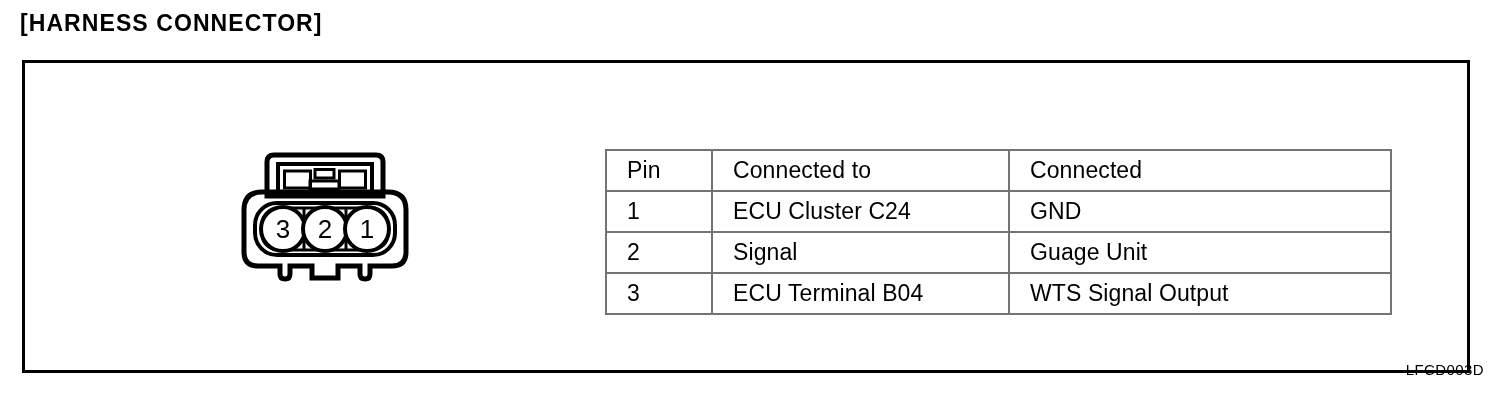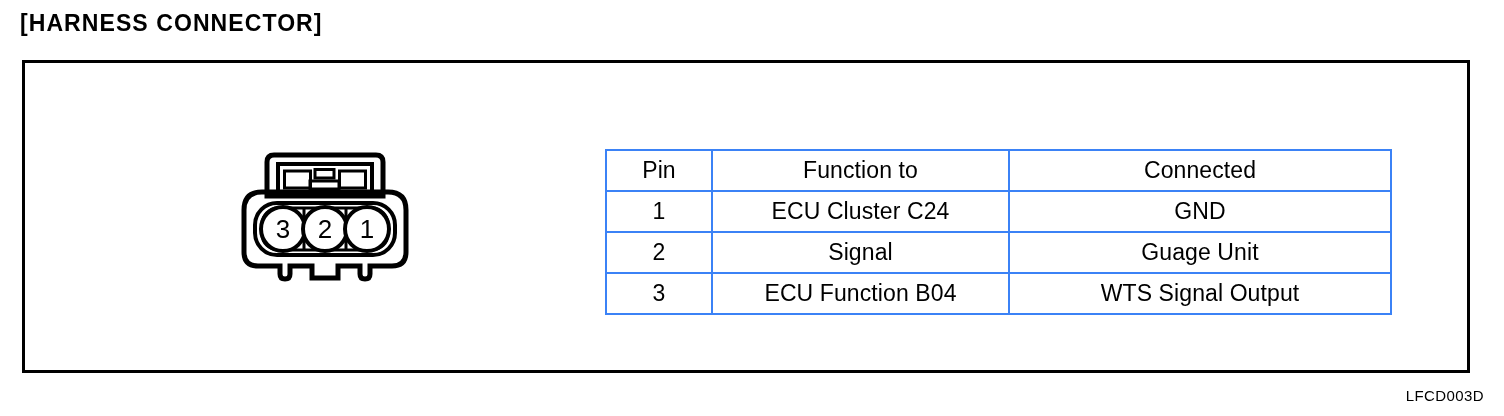--- a/index.html
+++ b/index.html
@@ -65,37 +65,37 @@
     border-collapse: collapse;
     table-layout: fixed;
     background: #ffffff;
   }
   .pin-table col.c-pin      { width: 106px; }
   .pin-table col.c-conn     { width: 297px; }
   .pin-table col.c-func     { width: 382px; }
 
   .pin-table th,
   .pin-table td {
-    border: 2px solid #3b82f6;
+    border: 2px solid #737373;
     height: 39px;
-    padding: 0 0;
-    text-align: center;
+    padding: 0 20px;
+    text-align: left;
     vertical-align: middle;
     font-size: 23px;
     font-weight: normal;
     line-height: 1;
     white-space: nowrap;
     letter-spacing: 0.1px;
   }
 
   
   .ref-code {
     position: absolute;
     right: 20px;
-    top: 387px;
+    top: 361px;
     font-size: 15px;
     letter-spacing: 0.4px;
     white-space: nowrap;
   }
 </style>
 </head>
 <body>
 
 <div class="section-title">[HARNESS CONNECTOR]</div>
 
@@ -151,38 +151,38 @@
 
   <table class="pin-table">
     <colgroup>
       <col class="c-pin">
         <col class="c-conn">
         <col class="c-func">
     </colgroup>
     <thead>
       <tr>
         <th>Pin</th>
-        <th>Function to</th>
+        <th>Connected to</th>
         <th>Connected</th>
       </tr>
     </thead>
     <tbody>
       <tr>
         <td>1</td>
         <td>ECU Cluster C24</td>
         <td>GND</td>
       </tr>
       <tr>
         <td>2</td>
         <td>Signal</td>
         <td>Guage Unit</td>
       </tr>
       <tr>
         <td>3</td>
-        <td>ECU Function B04</td>
+        <td>ECU Terminal B04</td>
         <td>WTS Signal Output</td>
       </tr>
     </tbody>
   </table>
 
 </div>
 
 <div class="ref-code">LFCD003D</div>
 
 </body></html>

